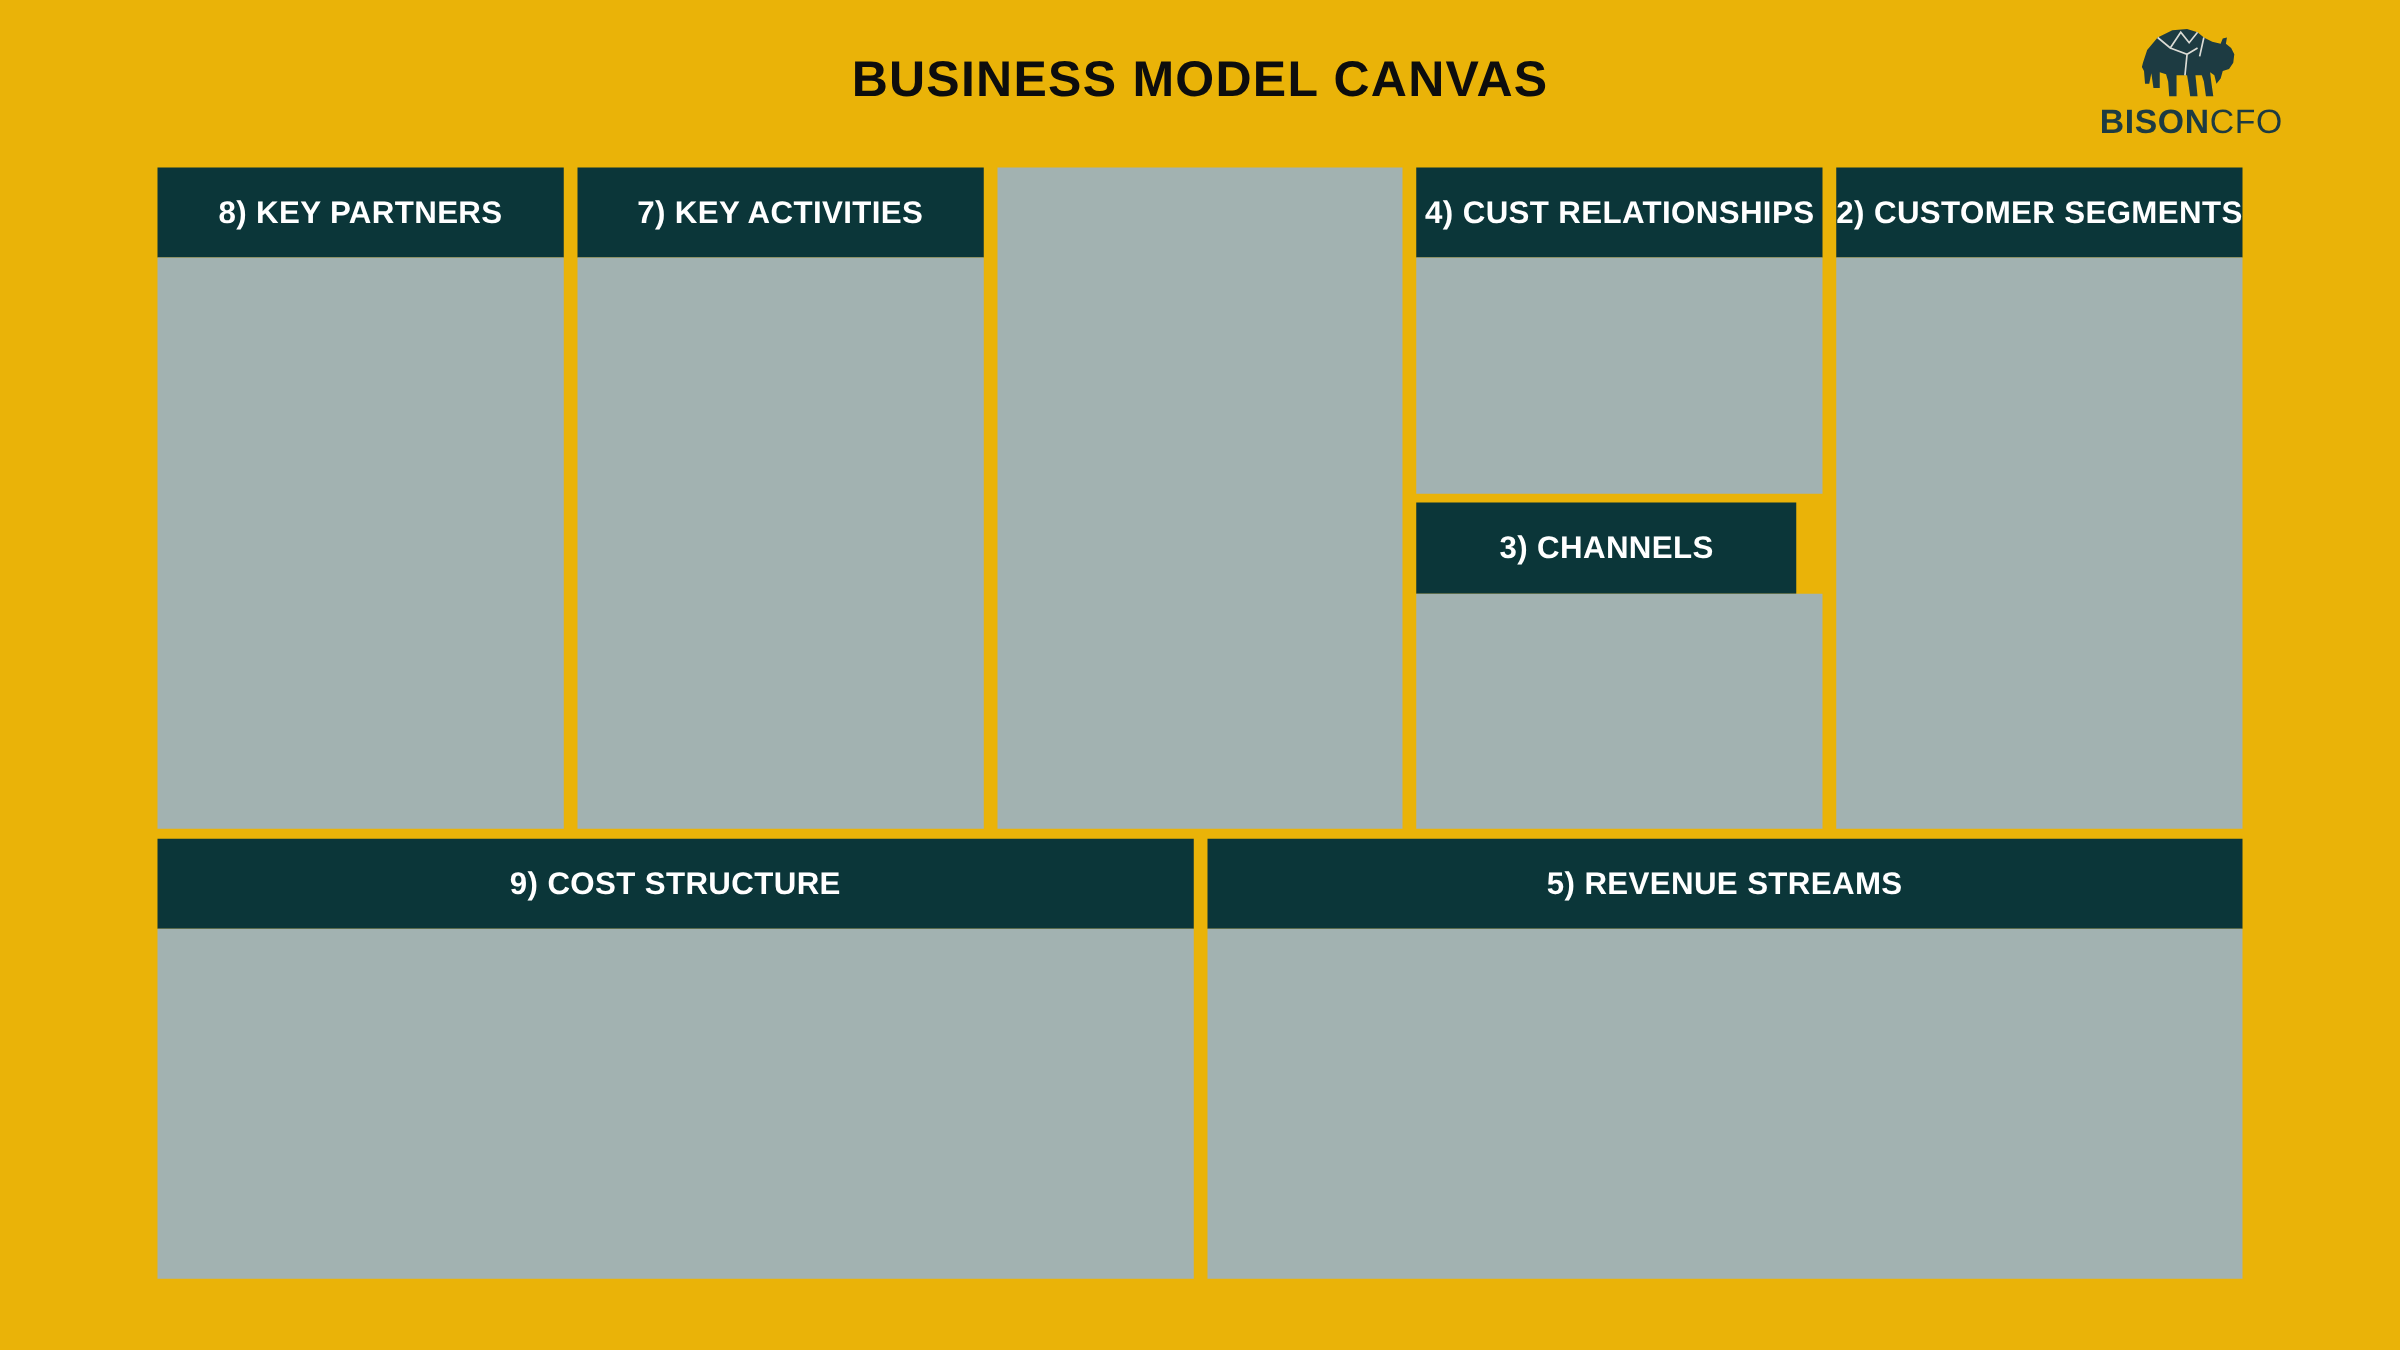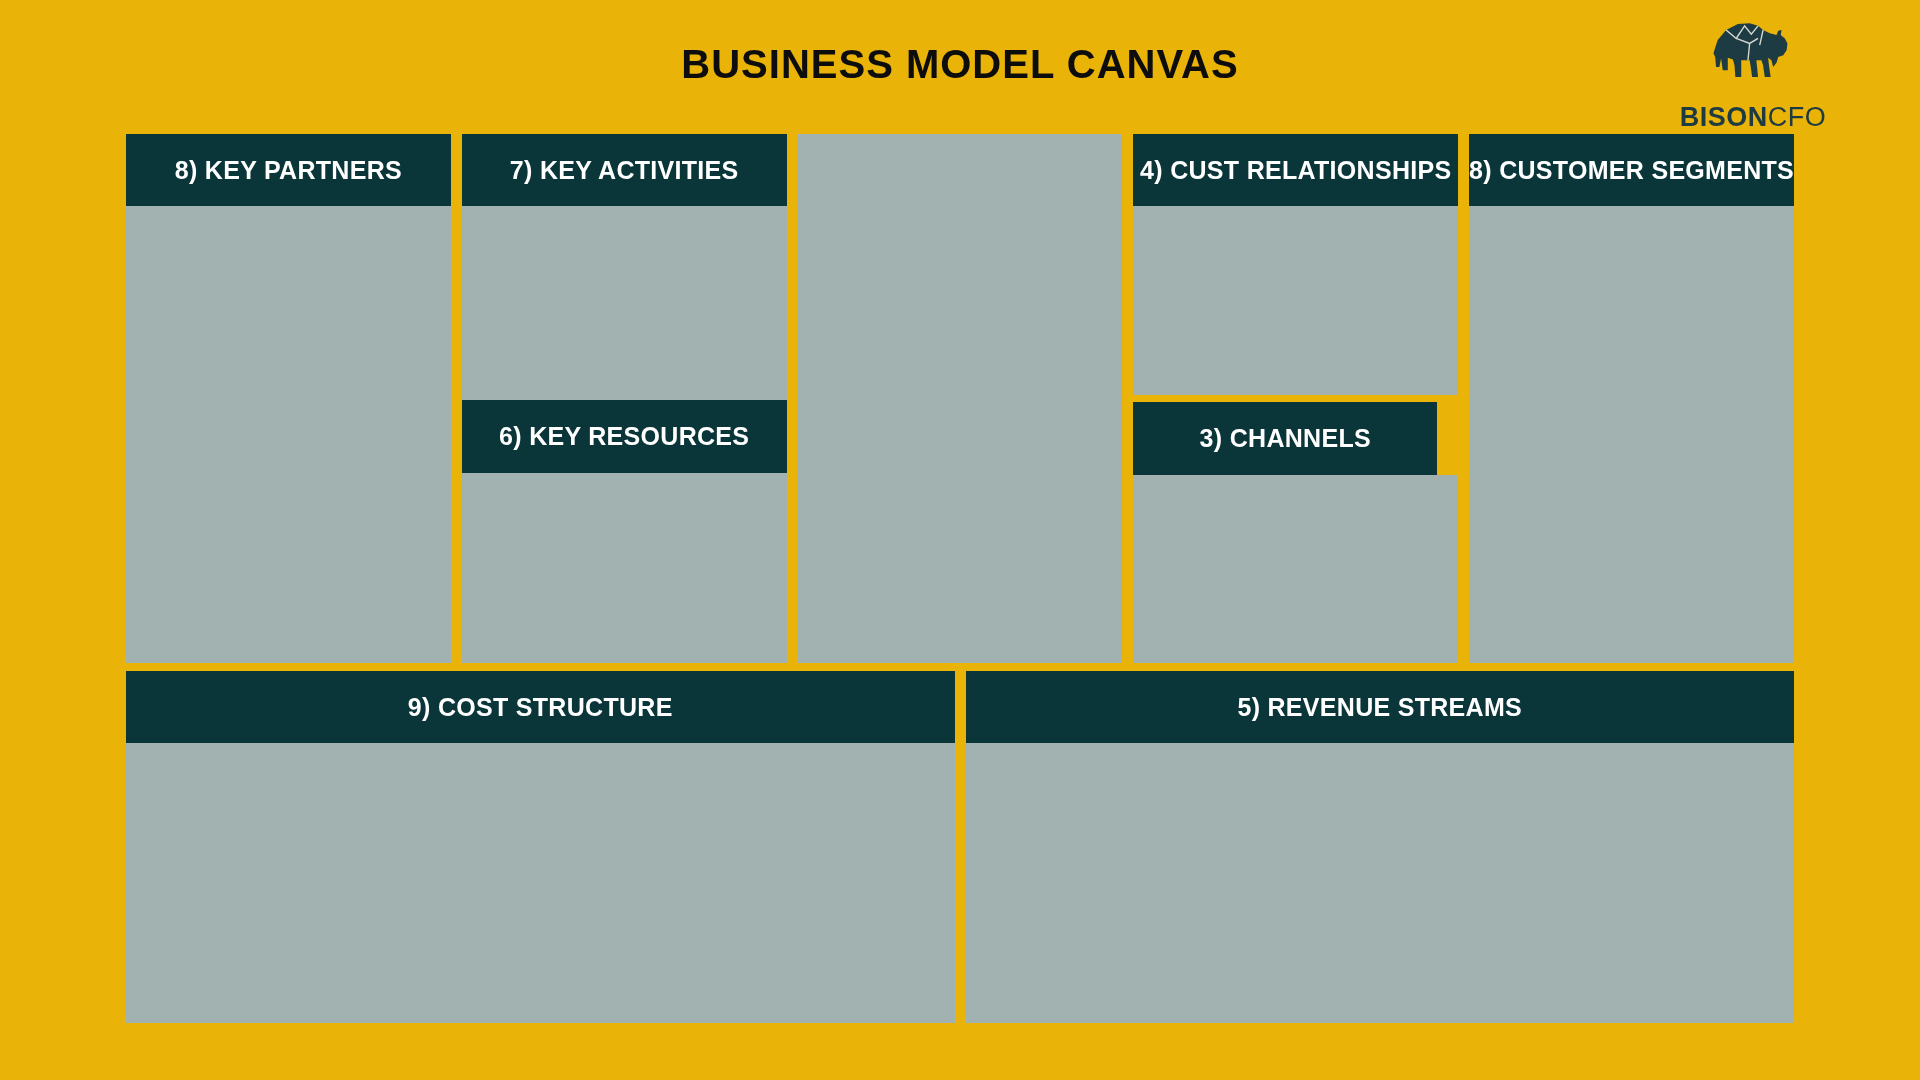--- a/index.html
+++ b/index.html
@@ -20,21 +20,21 @@
     color:#0d0d0d;
   }
 
   .logo {
     position:absolute;
     left:1686px; top:18px; width:134px;
     display:flex; flex-direction:column; align-items:center;
   }
   .logo svg { width:84px; height:66px; display:block; }
   .logo-text {
-    margin-top:20px;
+    margin-top:0;
     font-size:27px; color:#1d3b42; letter-spacing:.5px;
     white-space:nowrap; line-height:1;
   }
   .logo-text .bold  { font-weight:800; }
   .logo-text .light { font-weight:300; }
 
   .canvas {
     position:absolute; left:126px; top:134px; width:1668px; height:889px;
   }
   .top-row    { display:flex; gap:11px; height:529px;border-radius:27px; }
@@ -80,37 +80,36 @@
     <div class="top-row">
 
       <div class="col">
         <div class="cell-header">8) KEY PARTNERS</div>
         <div class="cell-body"></div>
       </div>
 
       <div class="col">
         <div class="cell-header">7) KEY ACTIVITIES</div>
         <div class="cell-body body-fixed-194"></div>
-        <div class="cell-header cell-sub">6) KEY RESOURCES</div>
         <div class="cell-body"></div>
       </div>
 
       <div class="col">
         <div class="cell-body"></div>
       </div>
 
       <div class="col">
         <div class="cell-header">4) CUST RELATIONSHIPS</div>
         <div class="cell-body body-fixed-189"></div>
         <div class="cell-header cell-sub channels-header">3) CHANNELS</div>
         <div class="cell-body"></div>
       </div>
 
       <div class="col">
-        <div class="cell-header">8) CUSTOMER SEGMENTS</div>
+        <div class="cell-header">2) CUSTOMER SEGMENTS</div>
         <div class="cell-body"></div>
       </div>
 
     </div>
 
     <div class="row-gap"></div>
 
     <div class="bottom-row">
 
       <div class="col">

